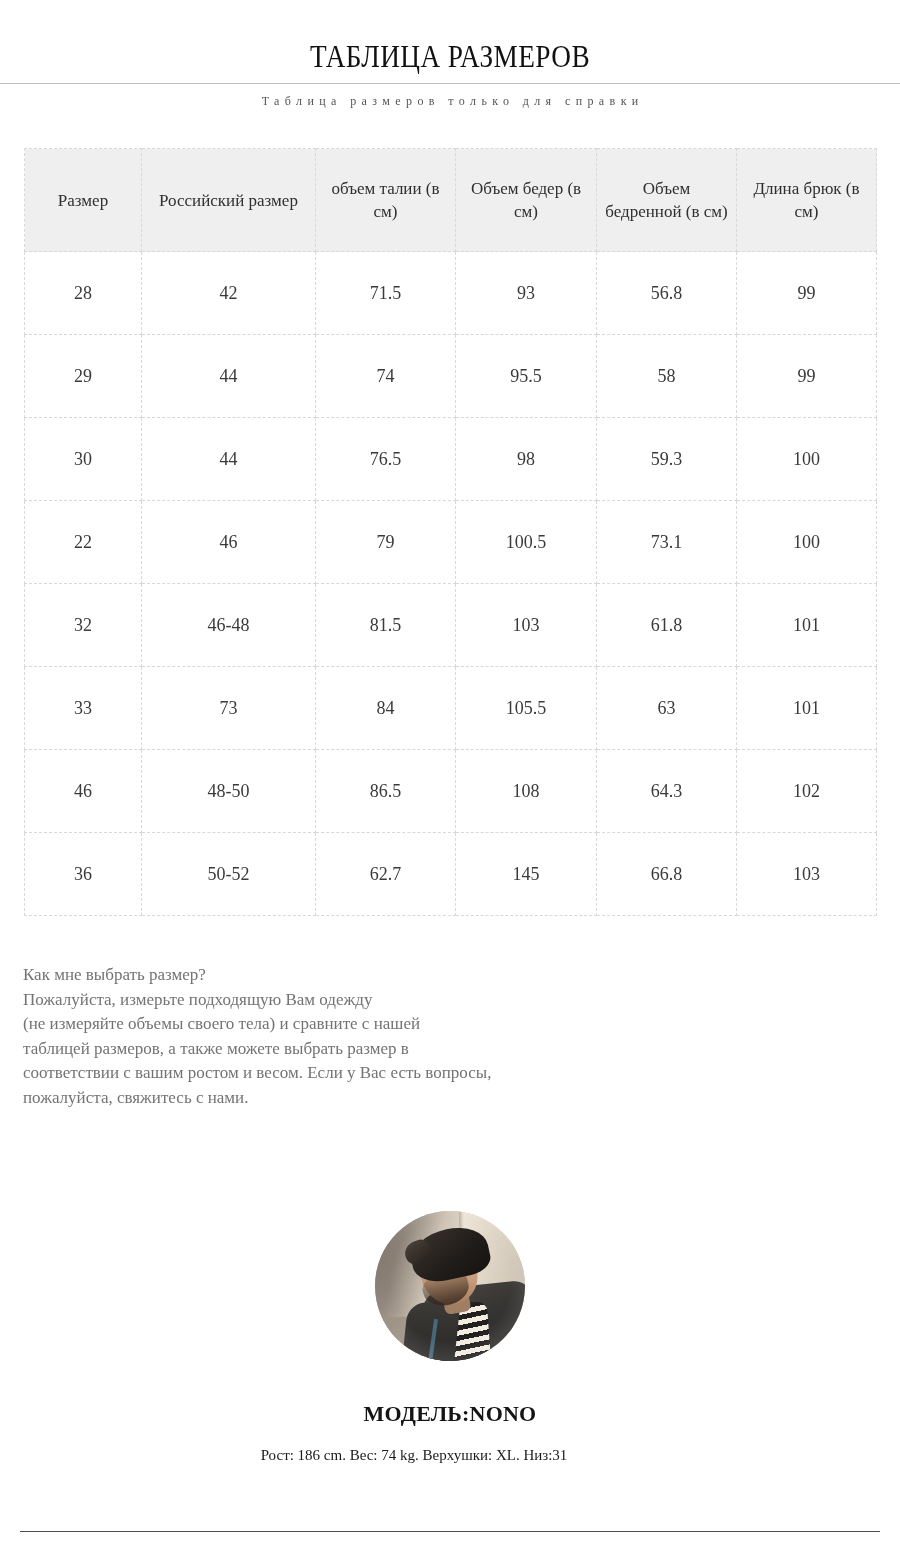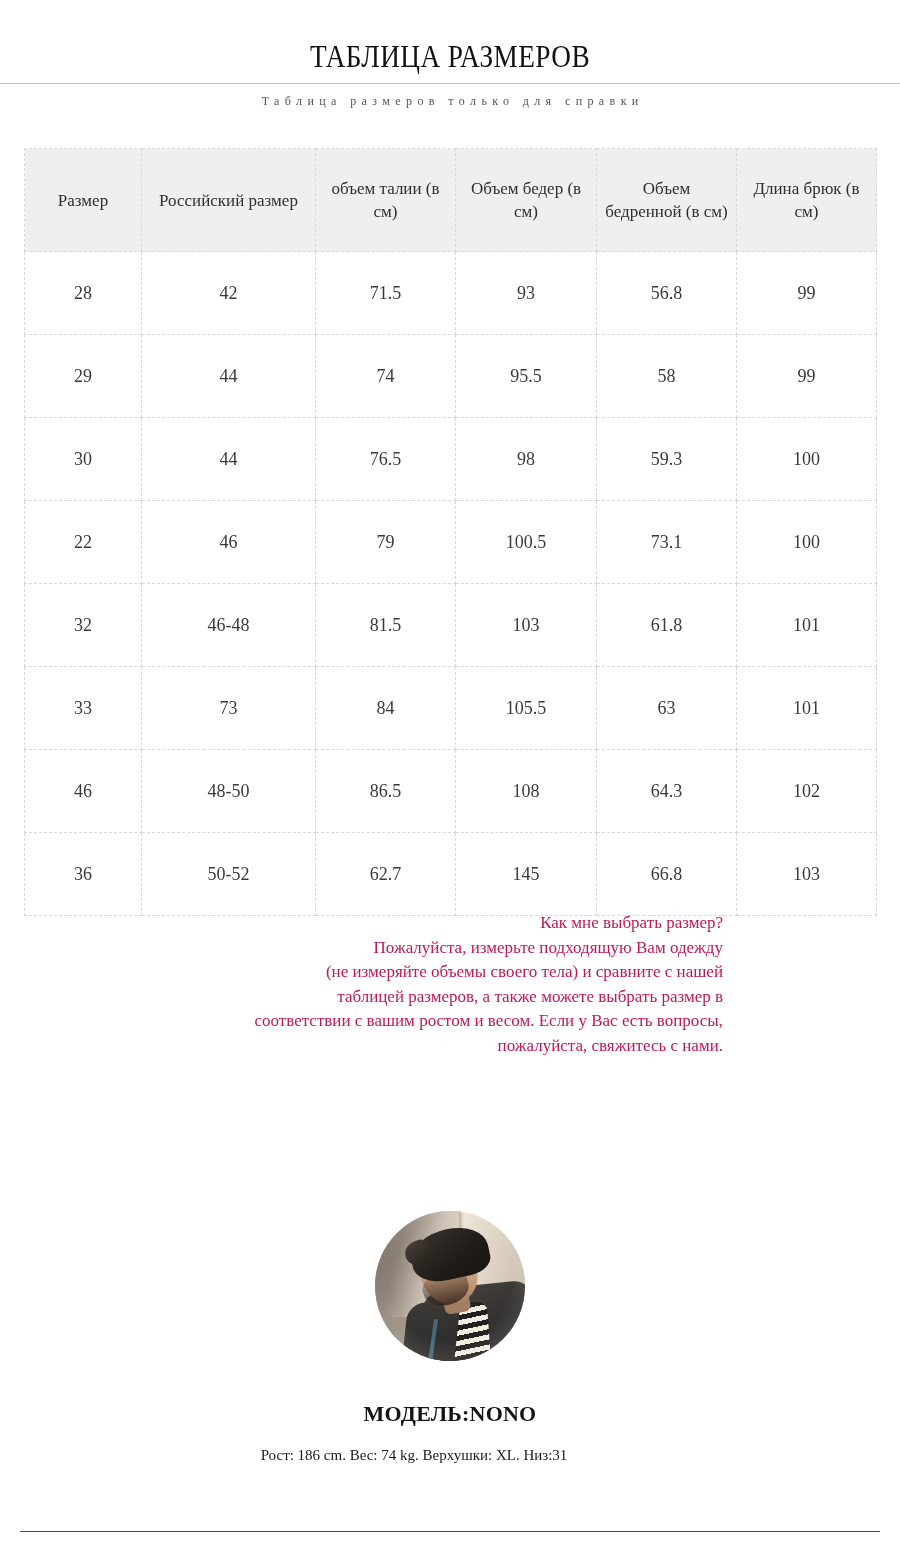--- a/index.html
+++ b/index.html
@@ -90,28 +90,27 @@
   col.c0 { width: 117px; }
   col.c1 { width: 174px; }
   col.c2 { width: 140px; }
   col.c3 { width: 141px; }
   col.c4 { width: 140px; }
   col.c5 { width: 140px; }
 
   
   .help-note {
     position: absolute;
-    top: 911px;
+    top: 963px;
     left: 23px;
     width: 700px;
     font-size: 17px;
     line-height: 24.5px;
-    color: #be185d;
+    color: #737373;
     white-space: pre-line;
-    text-align: right;
   }
 
   
   .model-photo {
     position: absolute;
     top: 1211px;
     left: 375px;
     width: 150px;
     height: 150px;
     border-radius: 50%;

